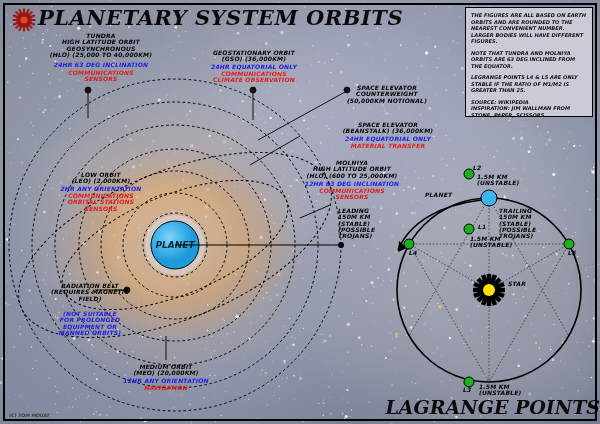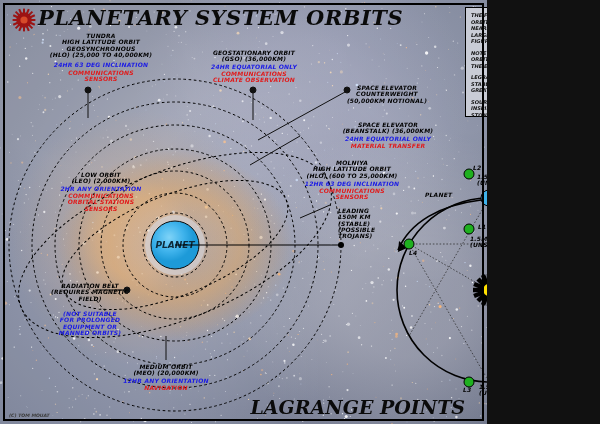--- a/index.html
+++ b/index.html
@@ -1,18 +1,18 @@
 <!DOCTYPE html>
 <html><head>
 <meta charset="utf-8">
 <style>
   html,body{margin:0;padding:0;background:#111;}
   body{font-family:"DejaVu Sans",sans-serif;}
   #page{
-    position:relative;width:487px;height:424px;overflow:hidden;
+    position:relative;width:600px;height:424px;overflow:hidden;
     background:#fef9c3;
     text-decoration:underline;
   }
   
   .bg{position:absolute;inset:0;
     background:
       radial-gradient(circle at 28% 56%, rgba(222,170,120,.55) 0 9%, rgba(200,150,105,.30) 14%, rgba(120,120,140,0) 30%),
       radial-gradient(circle at 83% 70%, rgba(190,190,200,.40) 0 12%, rgba(140,140,160,0) 34%),
       radial-gradient(circle at 62% 24%, rgba(160,160,190,.35) 0 14%, rgba(120,120,150,0) 38%),
       radial-gradient(ellipse at 50% 50%, #9ea3b4 0%, #8e93a6 38%, #7b8196 66%, #6d7489 100%);
@@ -31,21 +31,21 @@
       font-style:italic;font-weight:bold;line-height:1.05;
       text-align:center;white-space:pre-line;letter-spacing:.2px;}
   .k{color:#000;}
   .b{color:#1a1ae6;}
   .r{color:#e11b1b;}
   .s6{font-size:6px;}
 
   
   .title{position:absolute;left:38px;top:5px;font-family:"DejaVu Serif",serif;
     font-style:italic;font-weight:bold;font-size:21px;color:#0a0a0a;letter-spacing:.5px;}
-  .lagr-title{position:absolute;right:22px;bottom:6px;font-family:"DejaVu Serif",serif;
+  .lagr-title{position:absolute;right:0;bottom:6px;font-family:"DejaVu Serif",serif;
     font-style:italic;font-weight:bold;font-size:19px;color:#0a0a0a;}
   .copy{position:absolute;left:9px;bottom:6px;font-family:"DejaVu Sans",sans-serif;
     font-style:italic;font-weight:bold;font-size:4.6px;color:#3b3b3b;}
 
   
   .notebox{position:absolute;left:465px;top:7px;width:128px;height:110px;
     background:#c9ccd6;border:1.4px solid #000;box-sizing:border-box;
     padding:4px 5px;}
   .notebox p{margin:0 0 5px 0;font-family:"DejaVu Sans",sans-serif;font-style:italic;
     font-weight:bold;font-size:5.1px;line-height:1.28;color:#111;white-space:pre-line;}

